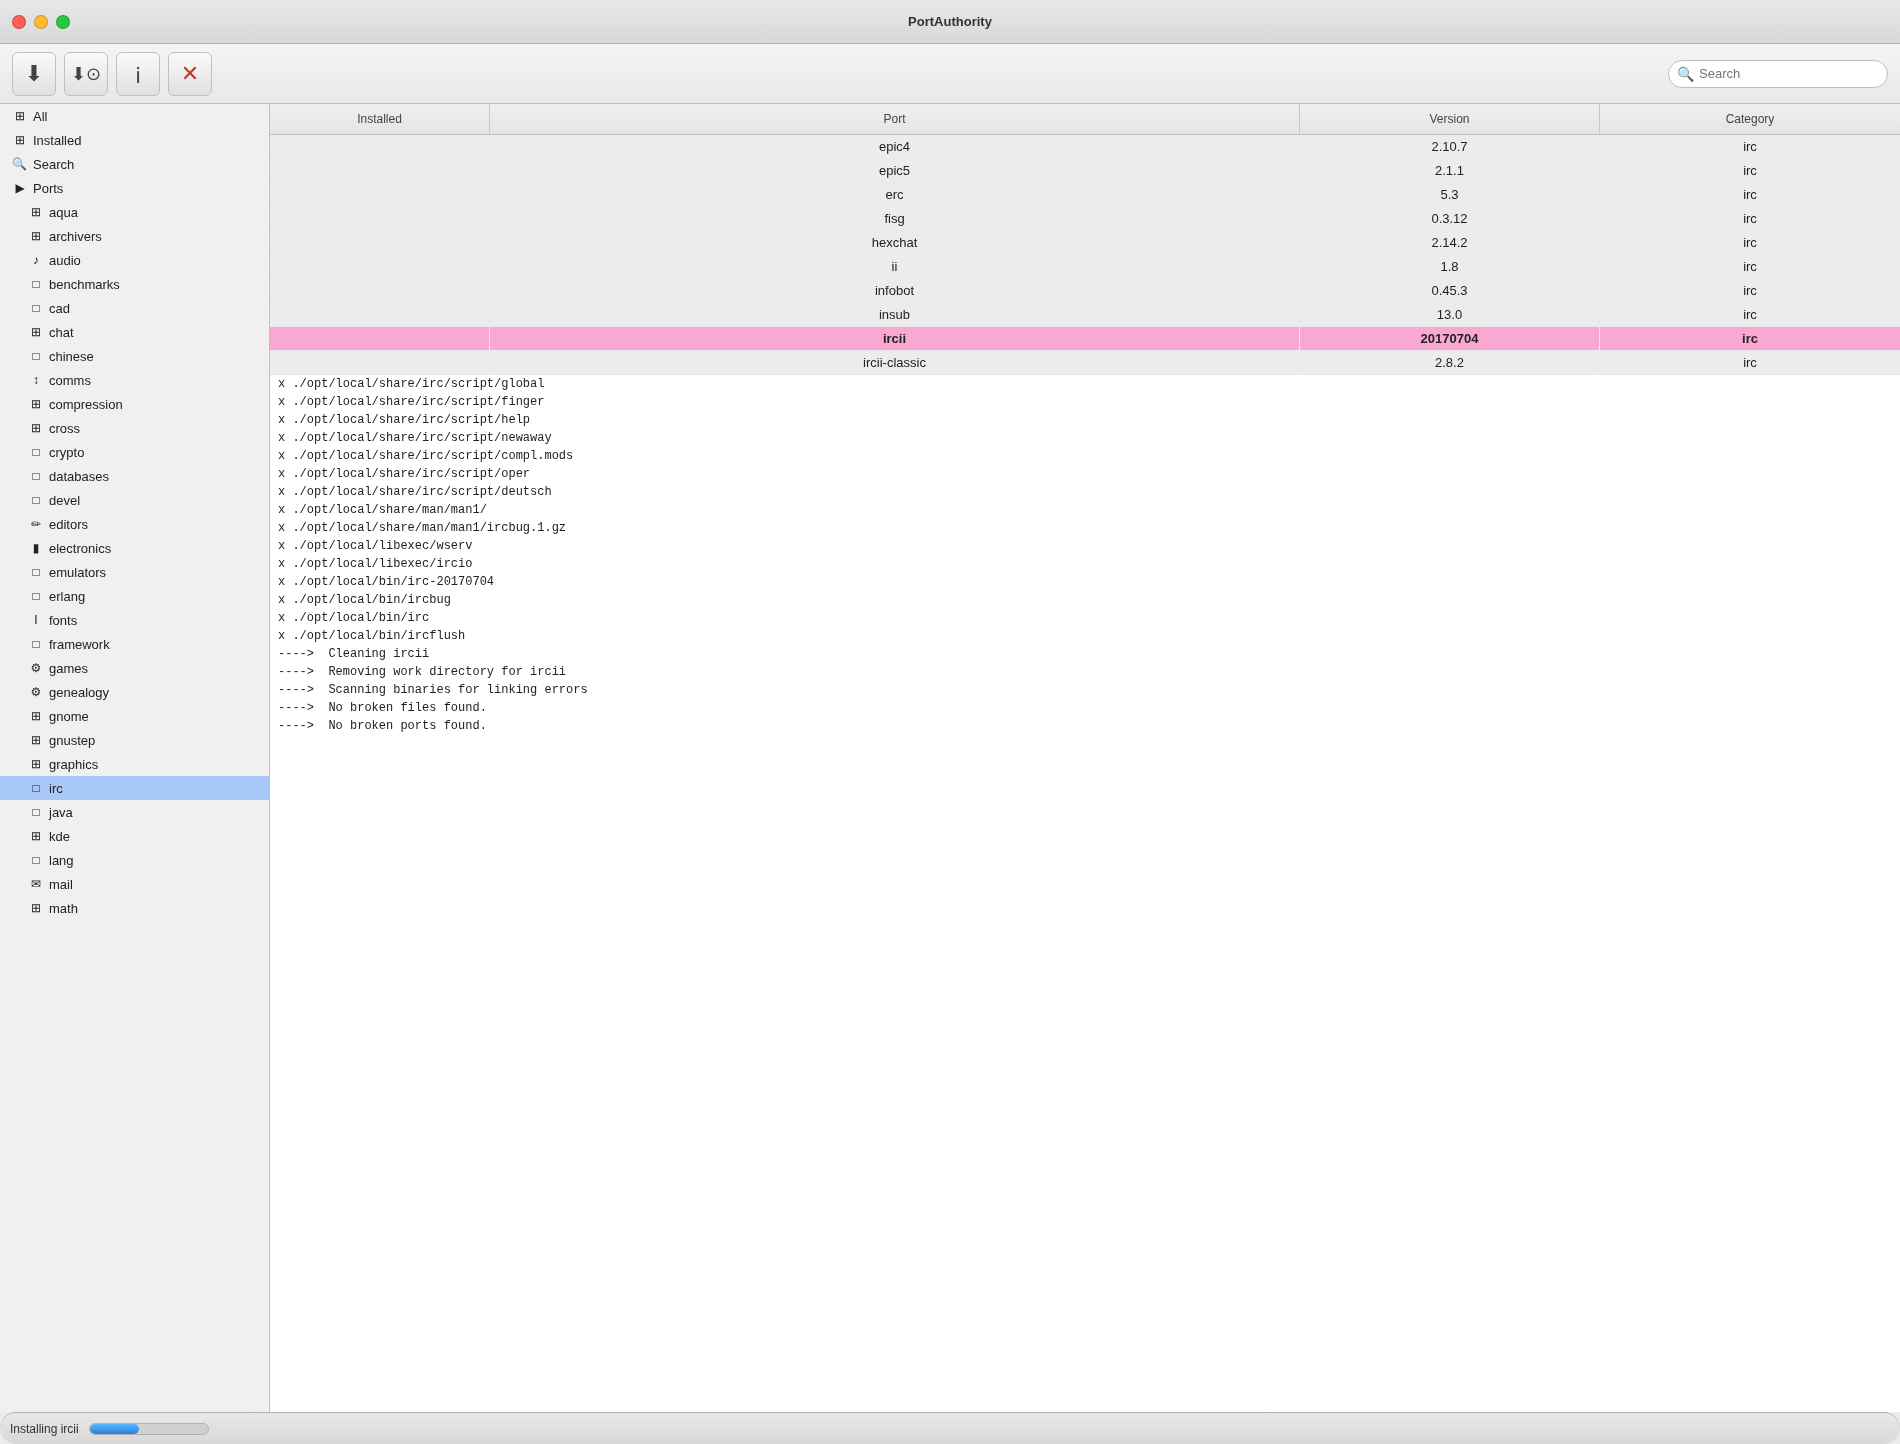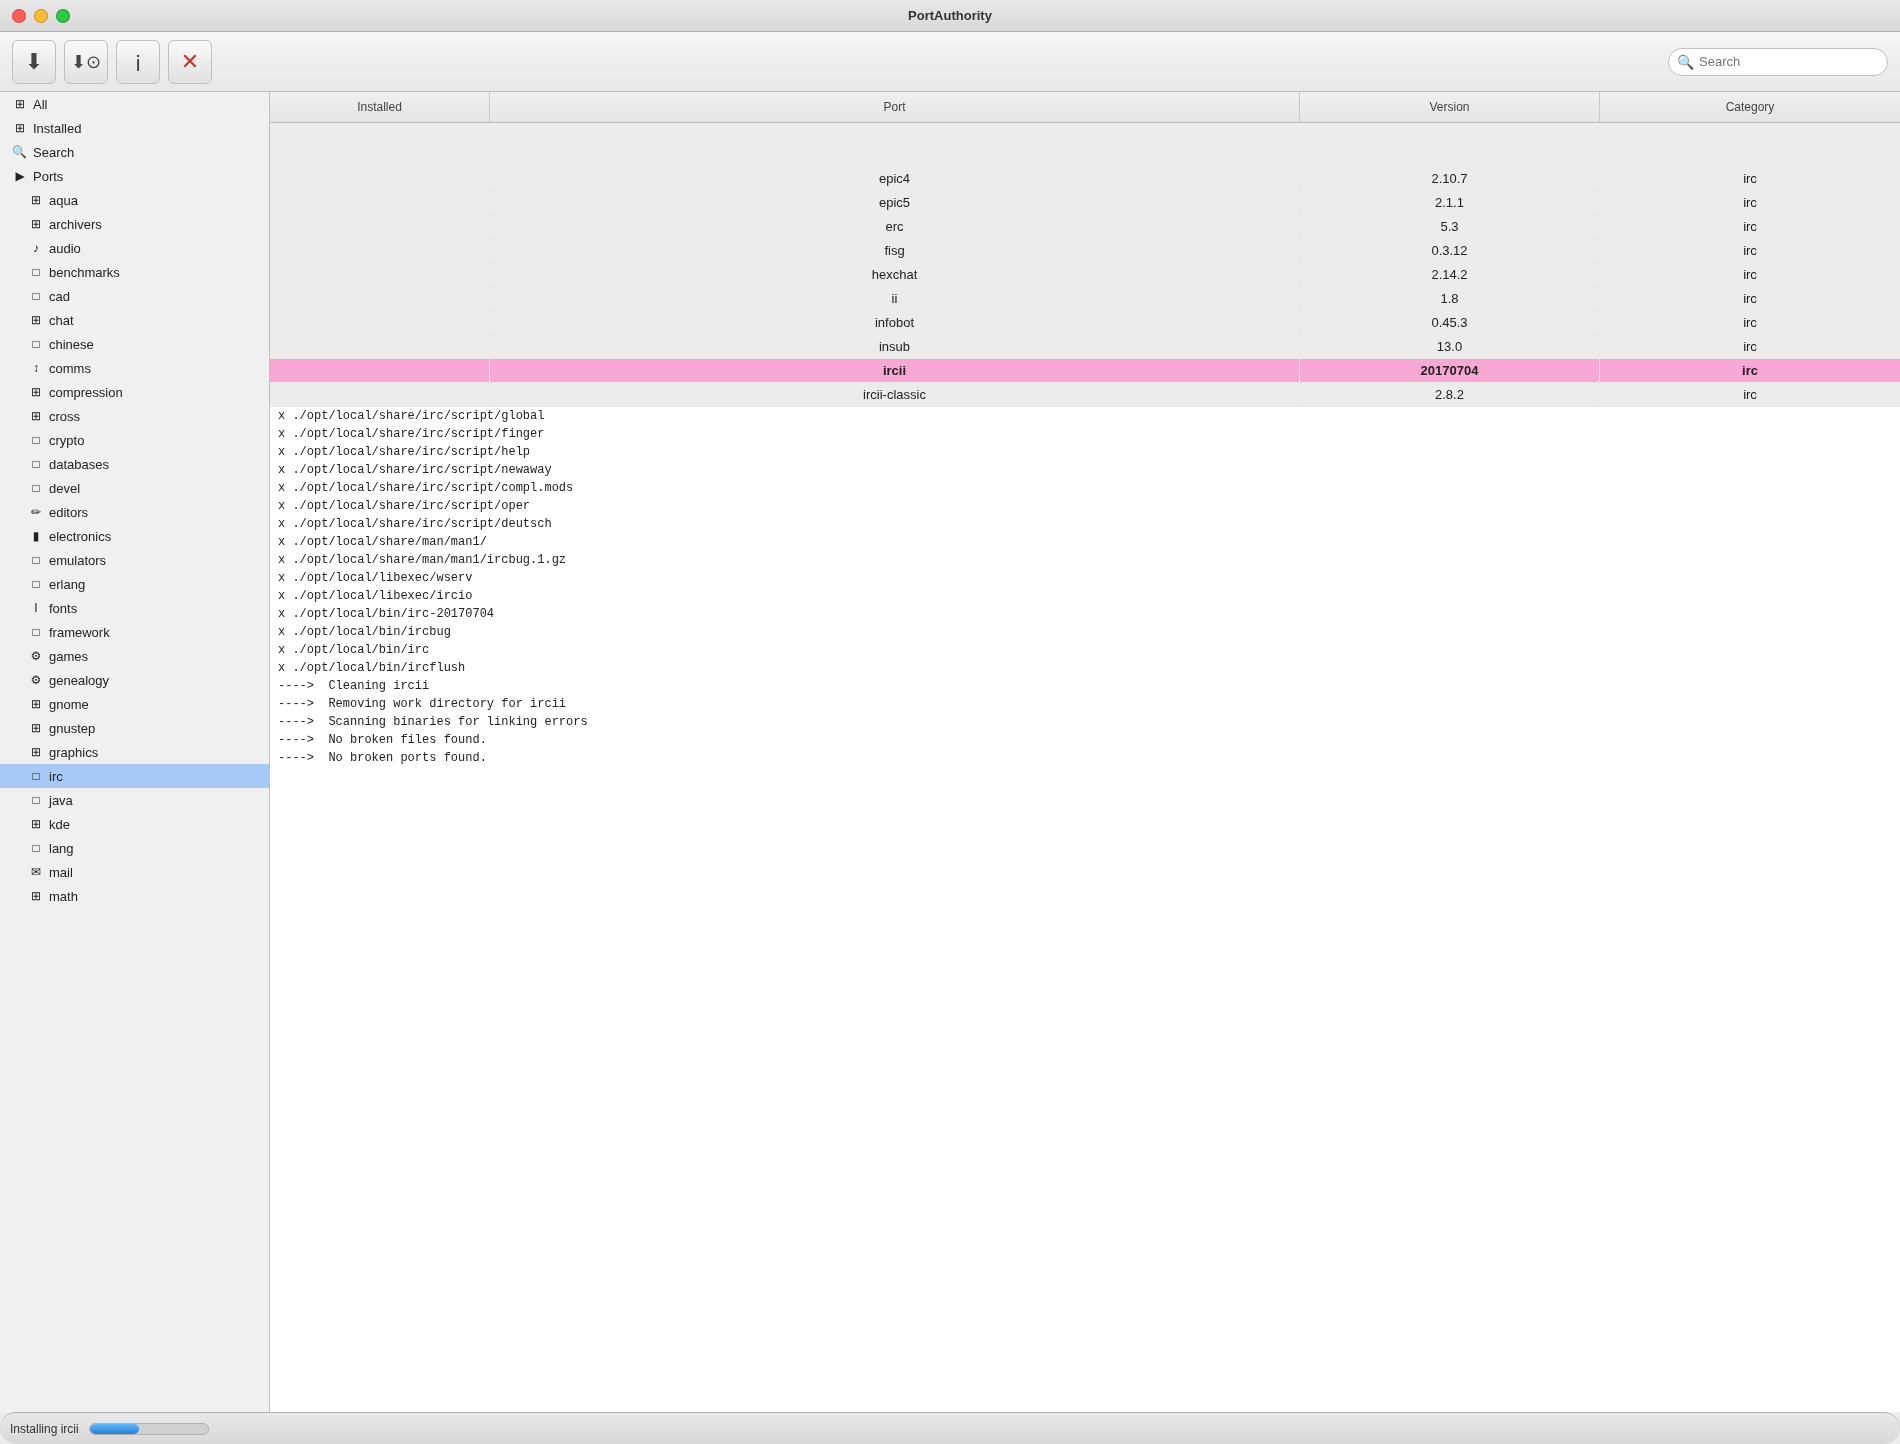--- a/index.html
+++ b/index.html
@@ -9,21 +9,21 @@
       background: #ececec;
       width: 1900px;
       height: 1444px;
       overflow: hidden;
       display: flex;
       flex-direction: column;
     }
 
     
     .title-bar {
-      height: 32px;
+      height: 44px;
       background: linear-gradient(to bottom, #e8e8e8, #d8d8d8);
       border-bottom: 1px solid #b0b0b0;
       display: flex;
       align-items: center;
       justify-content: center;
       position: relative;
       flex-shrink: 0;
     }
     .window-controls {
       position: absolute;
@@ -155,21 +155,20 @@
       font-weight: 500;
       color: #444;
       border-right: 1px solid #c8c8c8;
       text-align: center;
     }
     .th-cell:last-child { border-right: none; }
 
     
     .table-rows {
       flex-shrink: 0;
-      margin-top: 44px;
     }
     .table-row {
       display: grid;
       grid-template-columns: 220px 1fr 300px 300px;
       border-bottom: 1px solid #e8e8e8;
       min-height: 24px;
     }
     .table-row.selected { background: #f9a8d4; font-weight: bold; }
     .td-cell {
       padding: 4px 12px;

